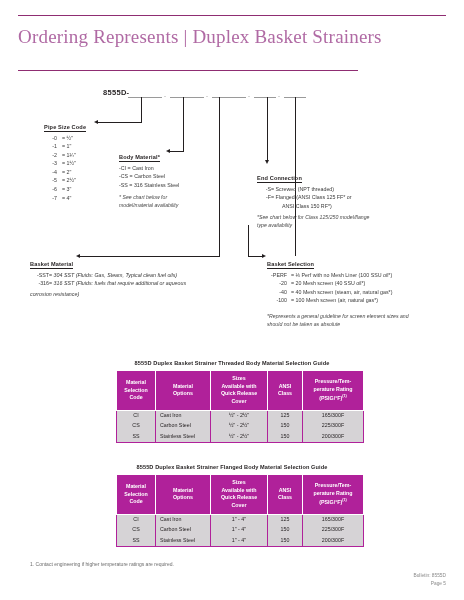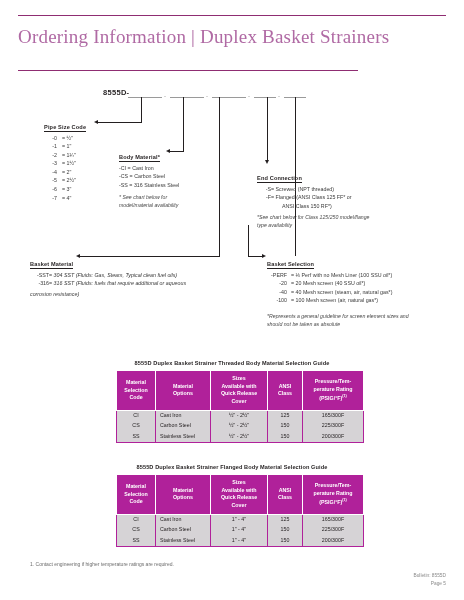--- a/index.html
+++ b/index.html
@@ -74,21 +74,21 @@
   .footnote{position:absolute;left:30px;top:561px;font-size:5px;color:#6d6d6d;}
   .bulletin{position:absolute;right:18px;top:572px;text-align:right;font-size:4.8px;color:#8a8a8a;line-height:1.7;}
   .sup{font-size:3.6px;vertical-align:super;}
 </style>
 </head>
 <body>
 
 <div class="page">
 
   <div class="rule-top"></div>
-  <div class="page-title">Ordering Information | Duplex Basket Strainers</div>
+  <div class="page-title">Ordering Represents | Duplex Basket Strainers</div>
   <div class="rule-bottom"></div>
 
   <div class="code-root">8555D-</div>
 
   <div class="code-blank" style="left:128px;top:97px;width:34px;"></div>
   <div class="code-dash" style="left:164px;top:93px;">-</div>
   <div class="code-blank" style="left:170px;top:97px;width:34px;"></div>
   <div class="code-dash" style="left:206px;top:93px;">-</div>
   <div class="code-blank" style="left:212px;top:97px;width:34px;"></div>
   <div class="code-dash" style="left:248px;top:93px;">-</div>

